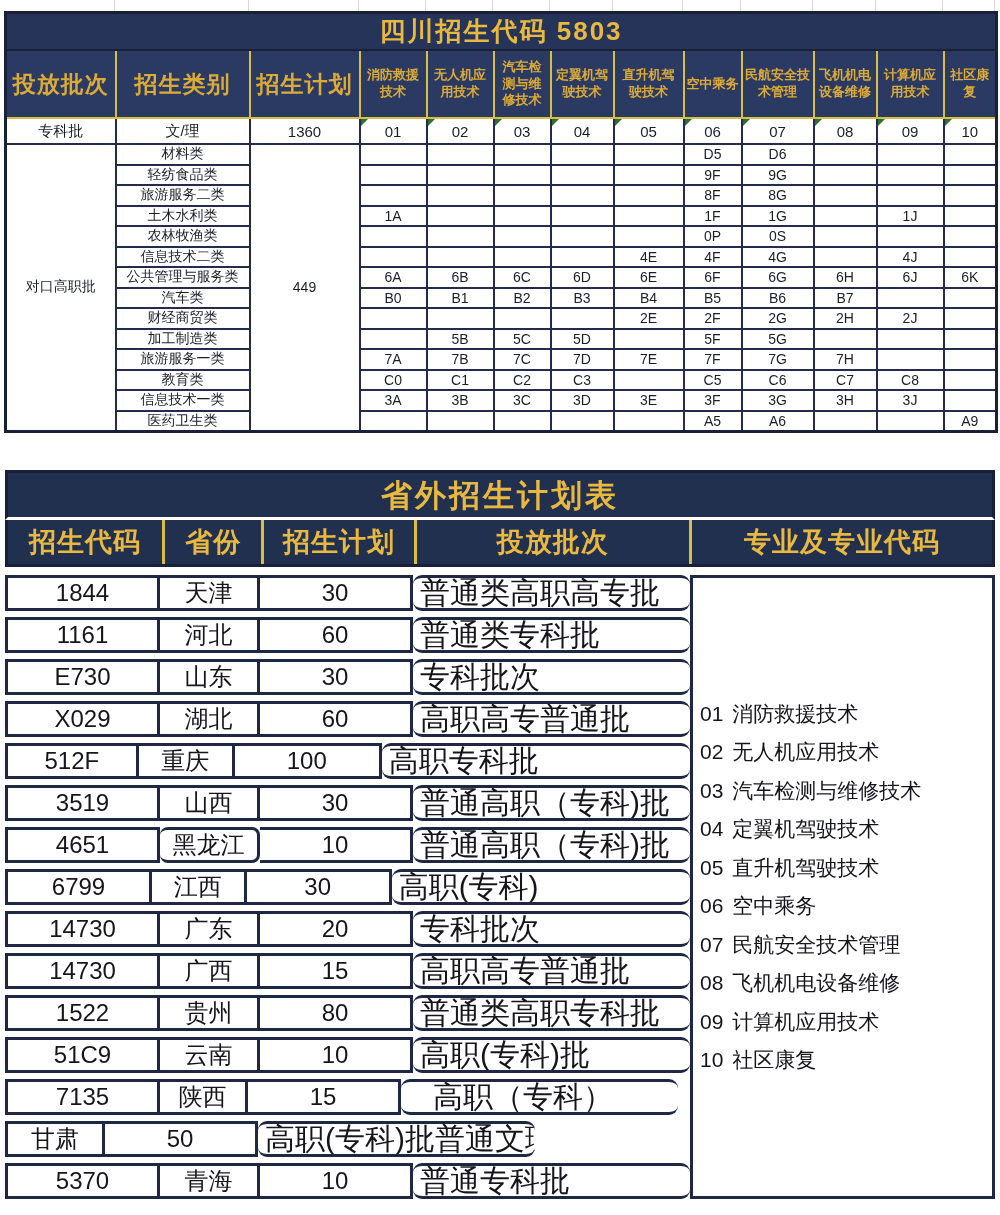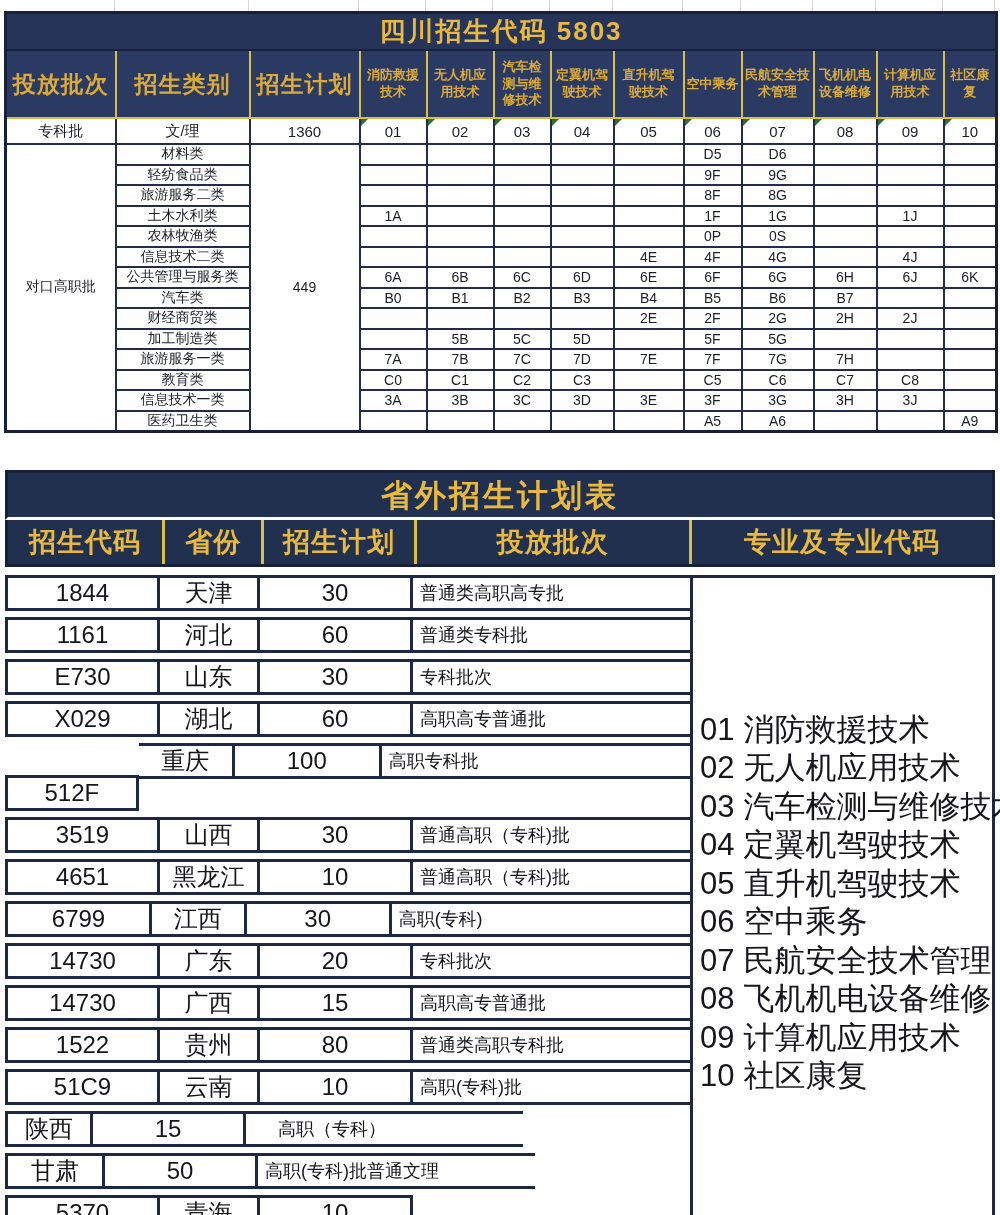--- a/index.html
+++ b/index.html
@@ -35,24 +35,24 @@
   .t2-header .hc { display:flex; align-items:center; justify-content:center; color:#e9b93f; font-size:27px;
                    font-weight:bold; letter-spacing:1px; }
   .t2-header .hc + .hc { border-left:3px solid #d8bf43; }
   .t2-body { display:flex; align-items:stretch; }
   .t2-rows { width:685px; }
   .t2-row { display:flex; margin-top:6px; }
   .t2-row:first-child { margin-top:8px; }
   .t2-row .cell { border:3px solid #1e2845; height:36px; background:#ffffff; color:#15151c; font-size:24px;
                   display:flex; align-items:center; justify-content:center; overflow:hidden; white-space:nowrap; }
   .t2-row .cell + .cell { border-left:none; }
-  .t2-row .cell.batch { justify-content:flex-start; padding-left:7px; border-right:none; font-size:18px; }
+  .t2-row .cell.batch { justify-content:flex-start; padding-left:7px; border-right:none; font-size:30px;border-radius:9px; }
   .t2-legend { width:305px; margin-top:8px; border:3px solid #1e2845; background:#ffffff;
                display:flex; flex-direction:column; justify-content:center; padding-left:7px; }
-  .t2-legend .ml { font-size:31px; line-height:38.5px; color:#15151c; white-space:nowrap; }
+  .t2-legend .ml { font-size:21px; line-height:38.5px; color:#15151c; white-space:nowrap; }
   .t2-legend .ml .mcode { margin-right:9px; }
 </style>
 </head>
 <body>
 
 <div class="page">
 
   <div class="grid-strip" id="grid-strip">
       <div class="tick" style="left: 114px;"></div>
       <div class="tick" style="left: 248px;"></div>
@@ -337,34 +337,34 @@
             <div class="cell" style="width: 153px;">30</div>
             <div class="cell batch" style="width: 277px;">专科批次</div>
           </div>
           <div class="t2-row">
             <div class="cell" style="width: 155px;">X029</div>
             <div class="cell" style="width: 100px;">湖北</div>
             <div class="cell" style="width: 153px;">60</div>
             <div class="cell batch" style="width: 277px;">高职高专普通批</div>
           </div>
           <div class="t2-row">
-            <div class="cell" style="width: 139px; margin-top: 32px;">512F</div>
+            <div class="cell" style="width: 139px;">512F</div>
             <div class="cell" style="width: 100px;">重庆</div>
             <div class="cell" style="width: 153px;">100</div>
             <div class="cell batch" style="width: 321px;">高职专科批</div>
           </div>
           <div class="t2-row">
             <div class="cell" style="width: 155px;">3519</div>
             <div class="cell" style="width: 100px;">山西</div>
             <div class="cell" style="width: 153px;">30</div>
             <div class="cell batch" style="width: 277px;">普通高职（专科)批</div>
           </div>
           <div class="t2-row">
             <div class="cell" style="width: 155px;">4651</div>
-            <div class="cell" style="width: 100px;">黑龙江</div>
+            <div class="cell" style="width: 100px; border-radius: 8px;">黑龙江</div>
             <div class="cell" style="width: 153px;">10</div>
             <div class="cell batch" style="width: 277px;">普通高职（专科)批</div>
           </div>
           <div class="t2-row">
             <div class="cell" style="width: 155px;">6799</div>
             <div class="cell" style="width: 100px;">江西</div>
             <div class="cell" style="width: 153px;">30</div>
             <div class="cell batch" style="width: 315px;">高职(专科)</div>
           </div>
           <div class="t2-row">
@@ -385,33 +385,35 @@
             <div class="cell" style="width: 153px;">80</div>
             <div class="cell batch" style="width: 277px;">普通类高职专科批</div>
           </div>
           <div class="t2-row">
             <div class="cell" style="width: 155px;">51C9</div>
             <div class="cell" style="width: 100px;">云南</div>
             <div class="cell" style="width: 153px;">10</div>
             <div class="cell batch" style="width: 277px;">高职(专科)批</div>
           </div>
           <div class="t2-row">
+            <div class="cell" style="width: 155px;">7135</div>
             <div class="cell" style="width: 88px;">陕西</div>
             <div class="cell" style="width: 153px;">15</div>
             <div class="cell batch" style="width: 277px; padding-left: 32px;">高职（专科）</div>
           </div>
           <div class="t2-row">
             <div class="cell" style="width: 100px;">甘肃</div>
             <div class="cell" style="width: 153px;">50</div>
             <div class="cell batch" style="width: 277px;">高职(专科)批普通文理</div>
           </div>
           <div class="t2-row">
             <div class="cell" style="width: 155px;">5370</div>
             <div class="cell" style="width: 100px;">青海</div>
             <div class="cell" style="width: 153px;">10</div>
+            <div class="cell batch" style="width: 277px;">普通专科批</div>
           </div>
         </div>
       <div class="t2-legend" id="t2-legend">
           <div class="ml"><span class="mcode">01</span><span class="mname">消防救援技术</span></div>
           <div class="ml"><span class="mcode">02</span><span class="mname">无人机应用技术</span></div>
           <div class="ml"><span class="mcode">03</span><span class="mname">汽车检测与维修技术</span></div>
           <div class="ml"><span class="mcode">04</span><span class="mname">定翼机驾驶技术</span></div>
           <div class="ml"><span class="mcode">05</span><span class="mname">直升机驾驶技术</span></div>
           <div class="ml"><span class="mcode">06</span><span class="mname">空中乘务</span></div>
           <div class="ml"><span class="mcode">07</span><span class="mname">民航安全技术管理</span></div>

